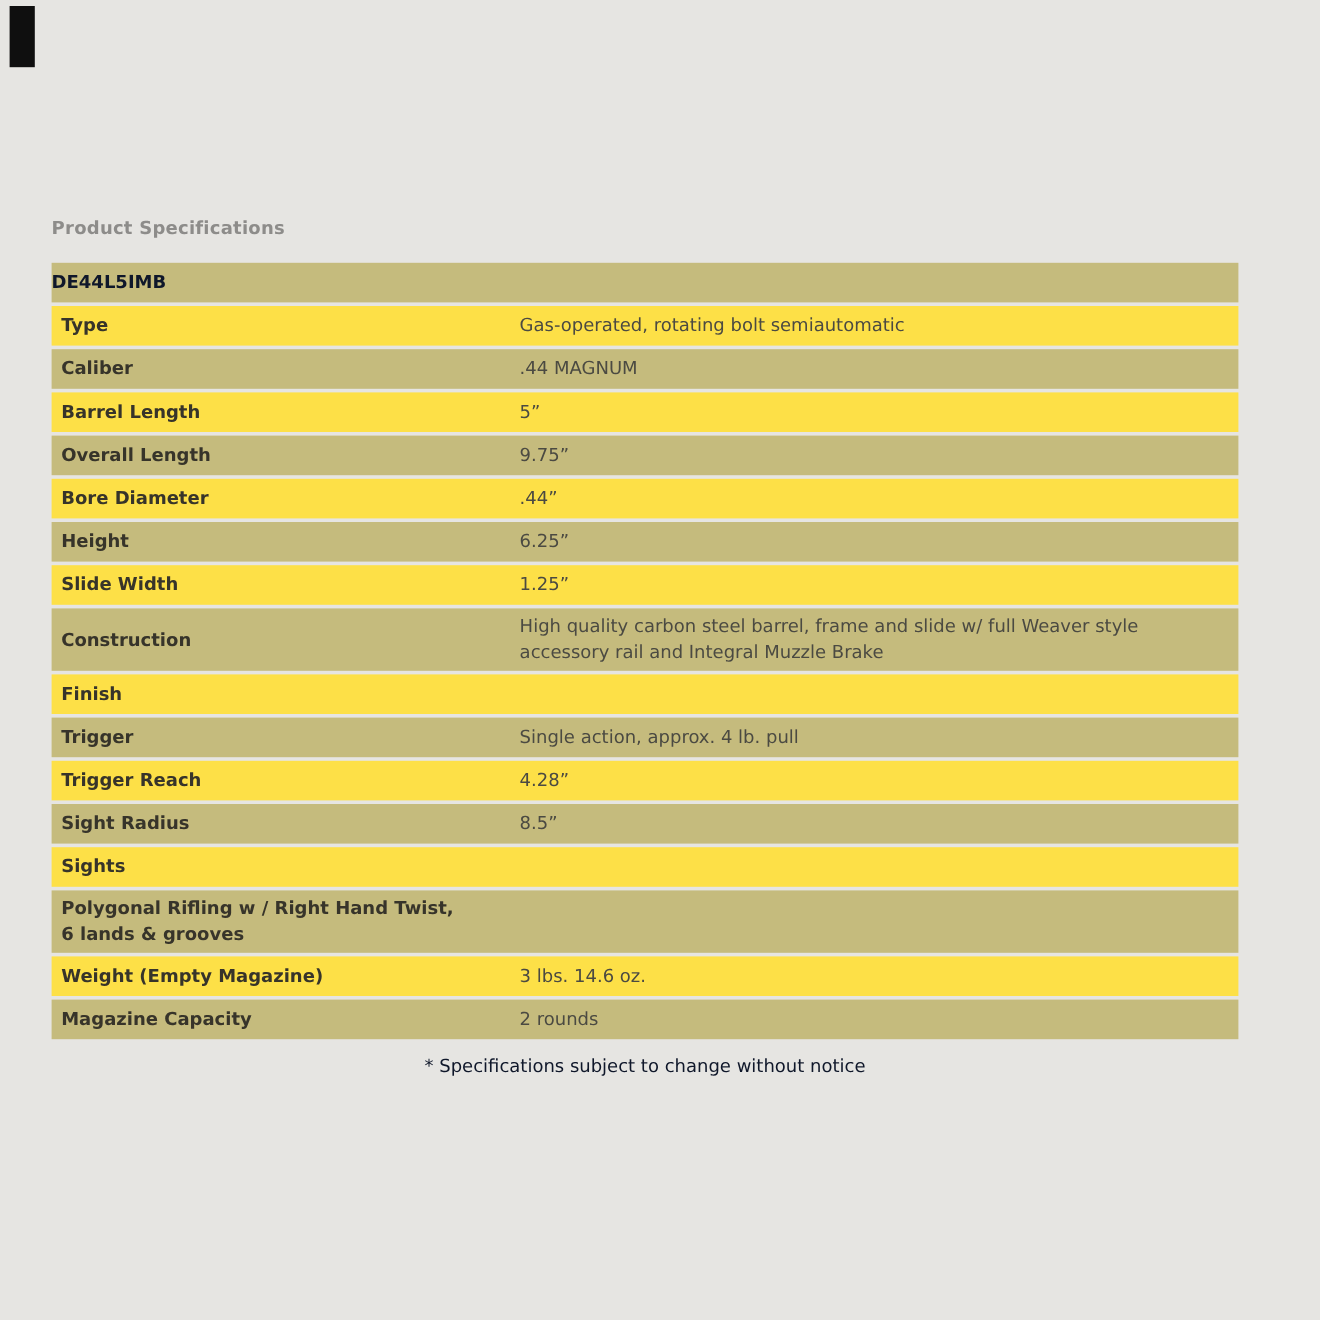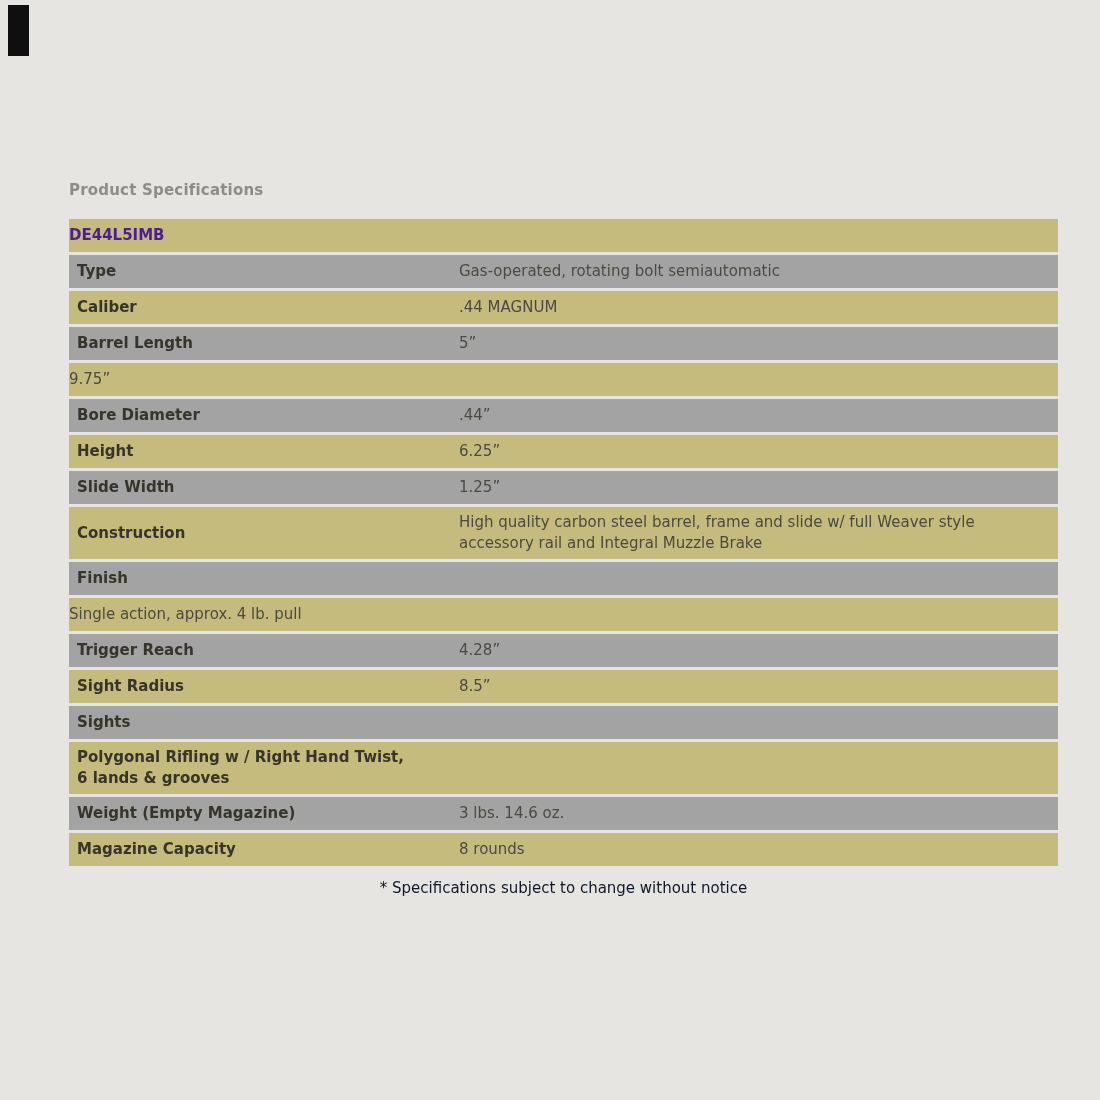--- a/index.html
+++ b/index.html
@@ -14,61 +14,61 @@
   .corner-mark {
     position: absolute;
     left: 8px;
     top: 5px;
     width: 21px;
     height: 51px;
     background: #0f0f0f;
   }
   .content {
     position: absolute;
-    left: 69px;
+    left: 43px;
     top: 181px;
     width: 989px;
   }
   .section-title {
     font-size: 15px;
     font-weight: bold;
     color: #8d8c8a;
     letter-spacing: 0.2px;
     margin-bottom: 20px;
   }
   .spec-table {
     width: 989px;
   }
   .spec-row {
     display: flex;
     align-items: center;
     min-height: 33px;
     margin-bottom: 3px;
   }
   .spec-row.tan   { background: #c5bb7d; }
-  .spec-row.light { background: #a3a3a3; }
+  .spec-row.light { background: #fde047; }
   .spec-label {
     width: 390px;
     flex: 0 0 390px;
     padding-left: 8px;
     font-size: 15px;
     font-weight: bold;
     color: #37342a;
     line-height: 21px;
     white-space: pre-line;
   }
   .spec-value {
     flex: 1;
     padding-right: 10px;
     font-size: 15px;
     color: #4b4a42;
     line-height: 21px;
     white-space: pre-line;
   }
-  .spec-value.bold { font-weight: bold; color: #4c1d95; }
+  .spec-value.bold { font-weight: bold; color: #0f172a; }
   .spec-row.multiline { padding-top: 5px; padding-bottom: 5px; }
   .disclaimer {
     margin-top: 13px;
     text-align: center;
     font-size: 15px;
     color: #0f172a;
   }
 </style>
 </head>
 <body>
@@ -89,20 +89,21 @@
       </div>
       <div class="spec-row tan">
         <div class="spec-label">Caliber</div>
         <div class="spec-value">.44 MAGNUM</div>
       </div>
       <div class="spec-row light">
         <div class="spec-label">Barrel Length</div>
         <div class="spec-value">5”</div>
       </div>
       <div class="spec-row tan">
+        <div class="spec-label">Overall Length</div>
         <div class="spec-value">9.75”</div>
       </div>
       <div class="spec-row light">
         <div class="spec-label">Bore Diameter</div>
         <div class="spec-value">.44”</div>
       </div>
       <div class="spec-row tan">
         <div class="spec-label">Height</div>
         <div class="spec-value">6.25”</div>
       </div>
@@ -112,20 +113,21 @@
       </div>
       <div class="spec-row tan multiline">
         <div class="spec-label">Construction</div>
         <div class="spec-value">High quality carbon steel barrel, frame and slide w/ full Weaver style
 accessory rail and Integral Muzzle Brake</div>
       </div>
       <div class="spec-row light">
         <div class="spec-label">Finish</div>
       </div>
       <div class="spec-row tan">
+        <div class="spec-label">Trigger</div>
         <div class="spec-value">Single action, approx. 4 lb. pull</div>
       </div>
       <div class="spec-row light">
         <div class="spec-label">Trigger Reach</div>
         <div class="spec-value">4.28”</div>
       </div>
       <div class="spec-row tan">
         <div class="spec-label">Sight Radius</div>
         <div class="spec-value">8.5”</div>
       </div>
@@ -135,18 +137,18 @@
       <div class="spec-row tan multiline">
         <div class="spec-label">Polygonal Rifling w / Right Hand Twist,
 6 lands &amp; grooves</div>
       </div>
       <div class="spec-row light">
         <div class="spec-label">Weight (Empty Magazine)</div>
         <div class="spec-value">3 lbs. 14.6 oz.</div>
       </div>
       <div class="spec-row tan">
         <div class="spec-label">Magazine Capacity</div>
-        <div class="spec-value">8 rounds</div>
+        <div class="spec-value">2 rounds</div>
       </div>
     </div>
 
   <div class="disclaimer">* Specifications subject to change without notice</div>
 </div>
 
 </body></html>

